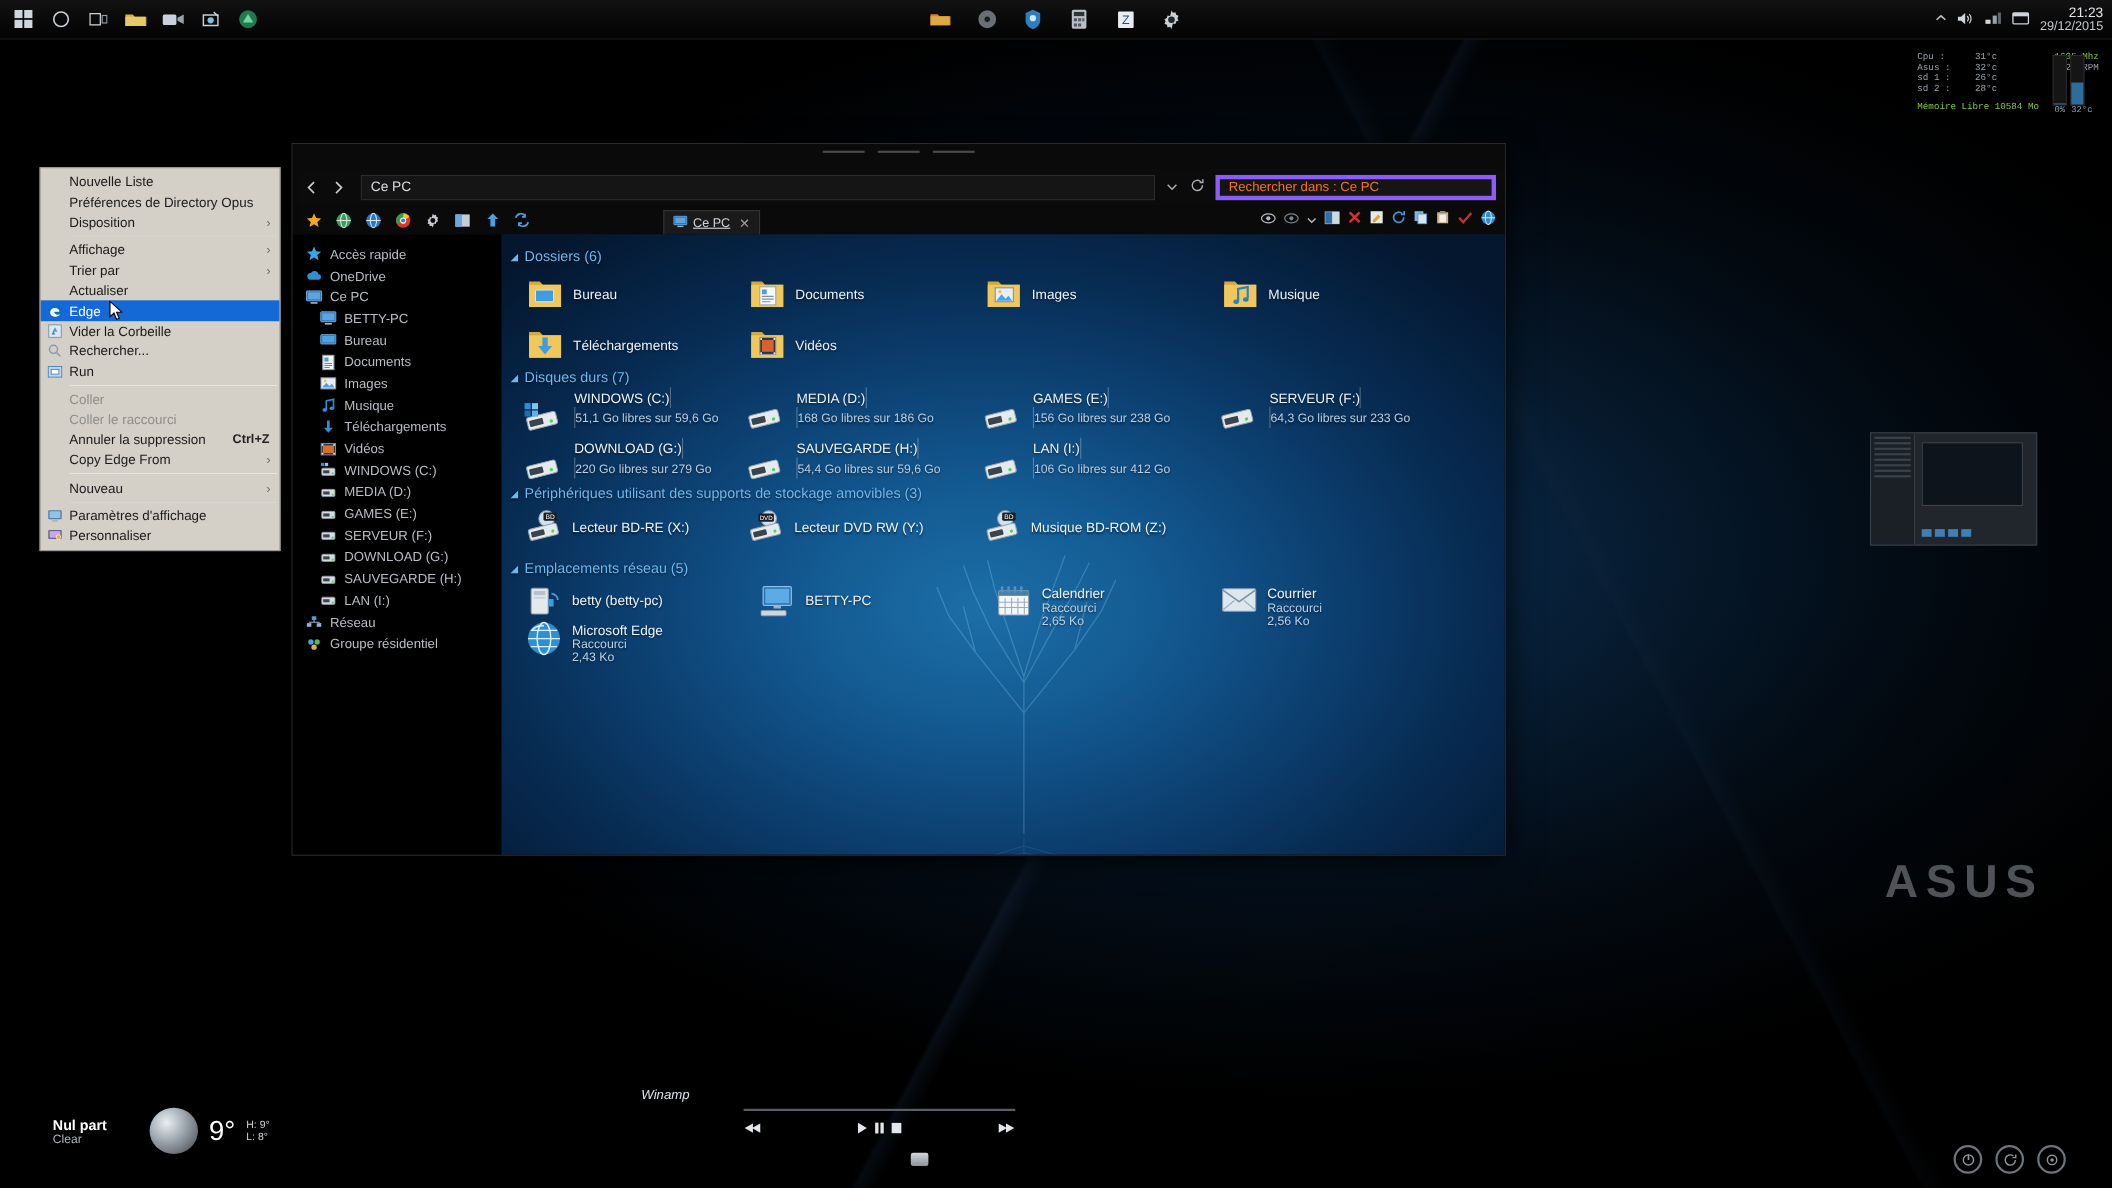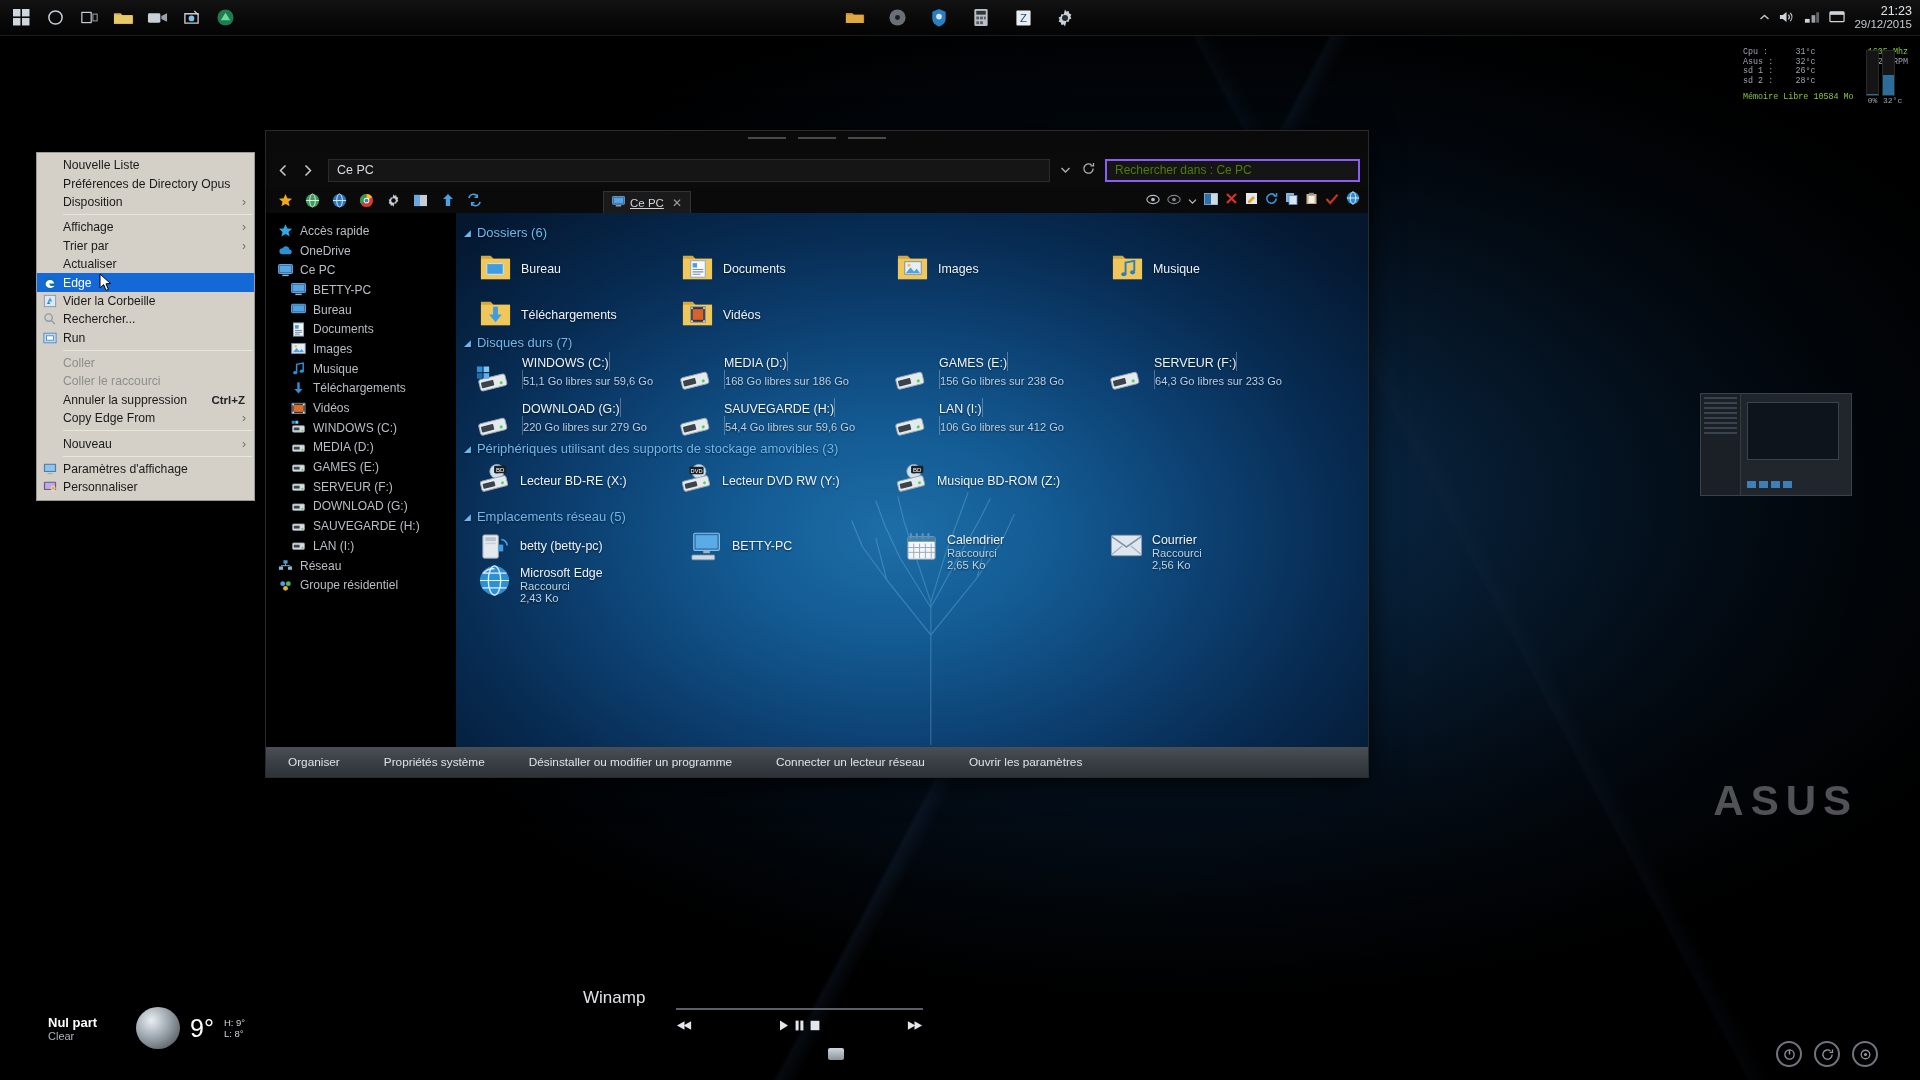--- a/index.html
+++ b/index.html
@@ -114,23 +114,23 @@
     width:18px; height:20px; display:flex; align-items:center; justify-content:center;
     color:#c8ccd2; font-size:14px;
   }
   .pathbox {
     flex:1; height:23px; background:#151515; border:1px solid #2b2b2b;
     display:flex; align-items:center; padding:0 8px; margin-left:6px;
     color:#d8dce1; font-size:12.5px;
   }
   .path-tools { display:flex; align-items:center; gap:11px; padding:0 4px; color:#a9aeb4; font-size:12px; }
   .searchbox {
-    width:255px; height:23px; background:#151515; border:2px solid #8b5cf6;
+    width:255px; height:23px; background:#151515; border:4px solid #8b5cf6;
     display:flex; align-items:center; padding:0 8px;
-    color:#4d7c0f; font-size:12px;
+    color:#f97316; font-size:12px;
   }
 
   .dop-toolbar {
     height:26px; display:flex; align-items:center; gap:0;
     padding:0 6px; background:#0a0a0a; position:relative;
   }
   .tbi { width:27px; height:22px; display:flex; align-items:center; justify-content:center; }
   .dop-tabs { position:absolute; left:337px; top:0; height:26px; display:flex; align-items:flex-end; }
   .dop-tab {
     height:22px; background:#1a1a1a; border:1px solid #333; border-bottom:none;
@@ -230,21 +230,21 @@
     background:radial-gradient(circle at 35% 32%, #e9eef3 0%, #9aa3ab 45%, #3a4047 100%);
   }
   #weather .w-temp { font-size:25px; color:#fff; }
   #weather .w-hl { font-size:9.5px; color:#cfd4da; line-height:11px; }
 
   #winamp {
     position:absolute; left:0; right:0; bottom:36px; height:58px; z-index:28;
     pointer-events:none;
   }
   #winamp .wa-title {
-    position:absolute; left:583px; top:2px; color:#dfe4e9; font-size:17px;
+    position:absolute; left:583px; top:2px; color:#dfe4e9; font-size:12px;font-style:italic;
   }
   #winamp .wa-track {
     position:absolute; left:676px; top:22px; width:247px; height:2px; background:#596068;
   }
   #winamp .wa-ctrl {
     position:absolute; left:676px; top:33px; width:247px;
     display:flex; align-items:center; justify-content:space-between;
     color:#e3e7ec; font-size:13px;
   }
   #winamp .wa-seek {
@@ -1111,27 +1111,20 @@
             </svg></span>
           <span class="txt" style="padding-top:2px">
          <div class="nm">Microsoft Edge</div>
             <div class="sub">Raccourci</div>
             <div class="sub">2,43 Ko</div>
        </span>
         </div>
       </div>
   </div>
 
-  <div class="dop-status" id="status-root">
-      <span>Organiser</span>
-      <span>Propriétés système</span>
-      <span>Désinstaller ou modifier un programme</span>
-      <span>Connecter un lecteur réseau</span>
-      <span>Ouvrir les paramètres</span>
-    </div>
 </div>
 
 <div id="ctxmenu">
     <div class="ctx-item">
       <span class="ctx-ico"></span>
       <span class="ctx-lbl">Nouvelle Liste</span>
     </div>
     <div class="ctx-item">
       <span class="ctx-ico"></span>
       <span class="ctx-lbl">Préférences de Directory Opus</span>

